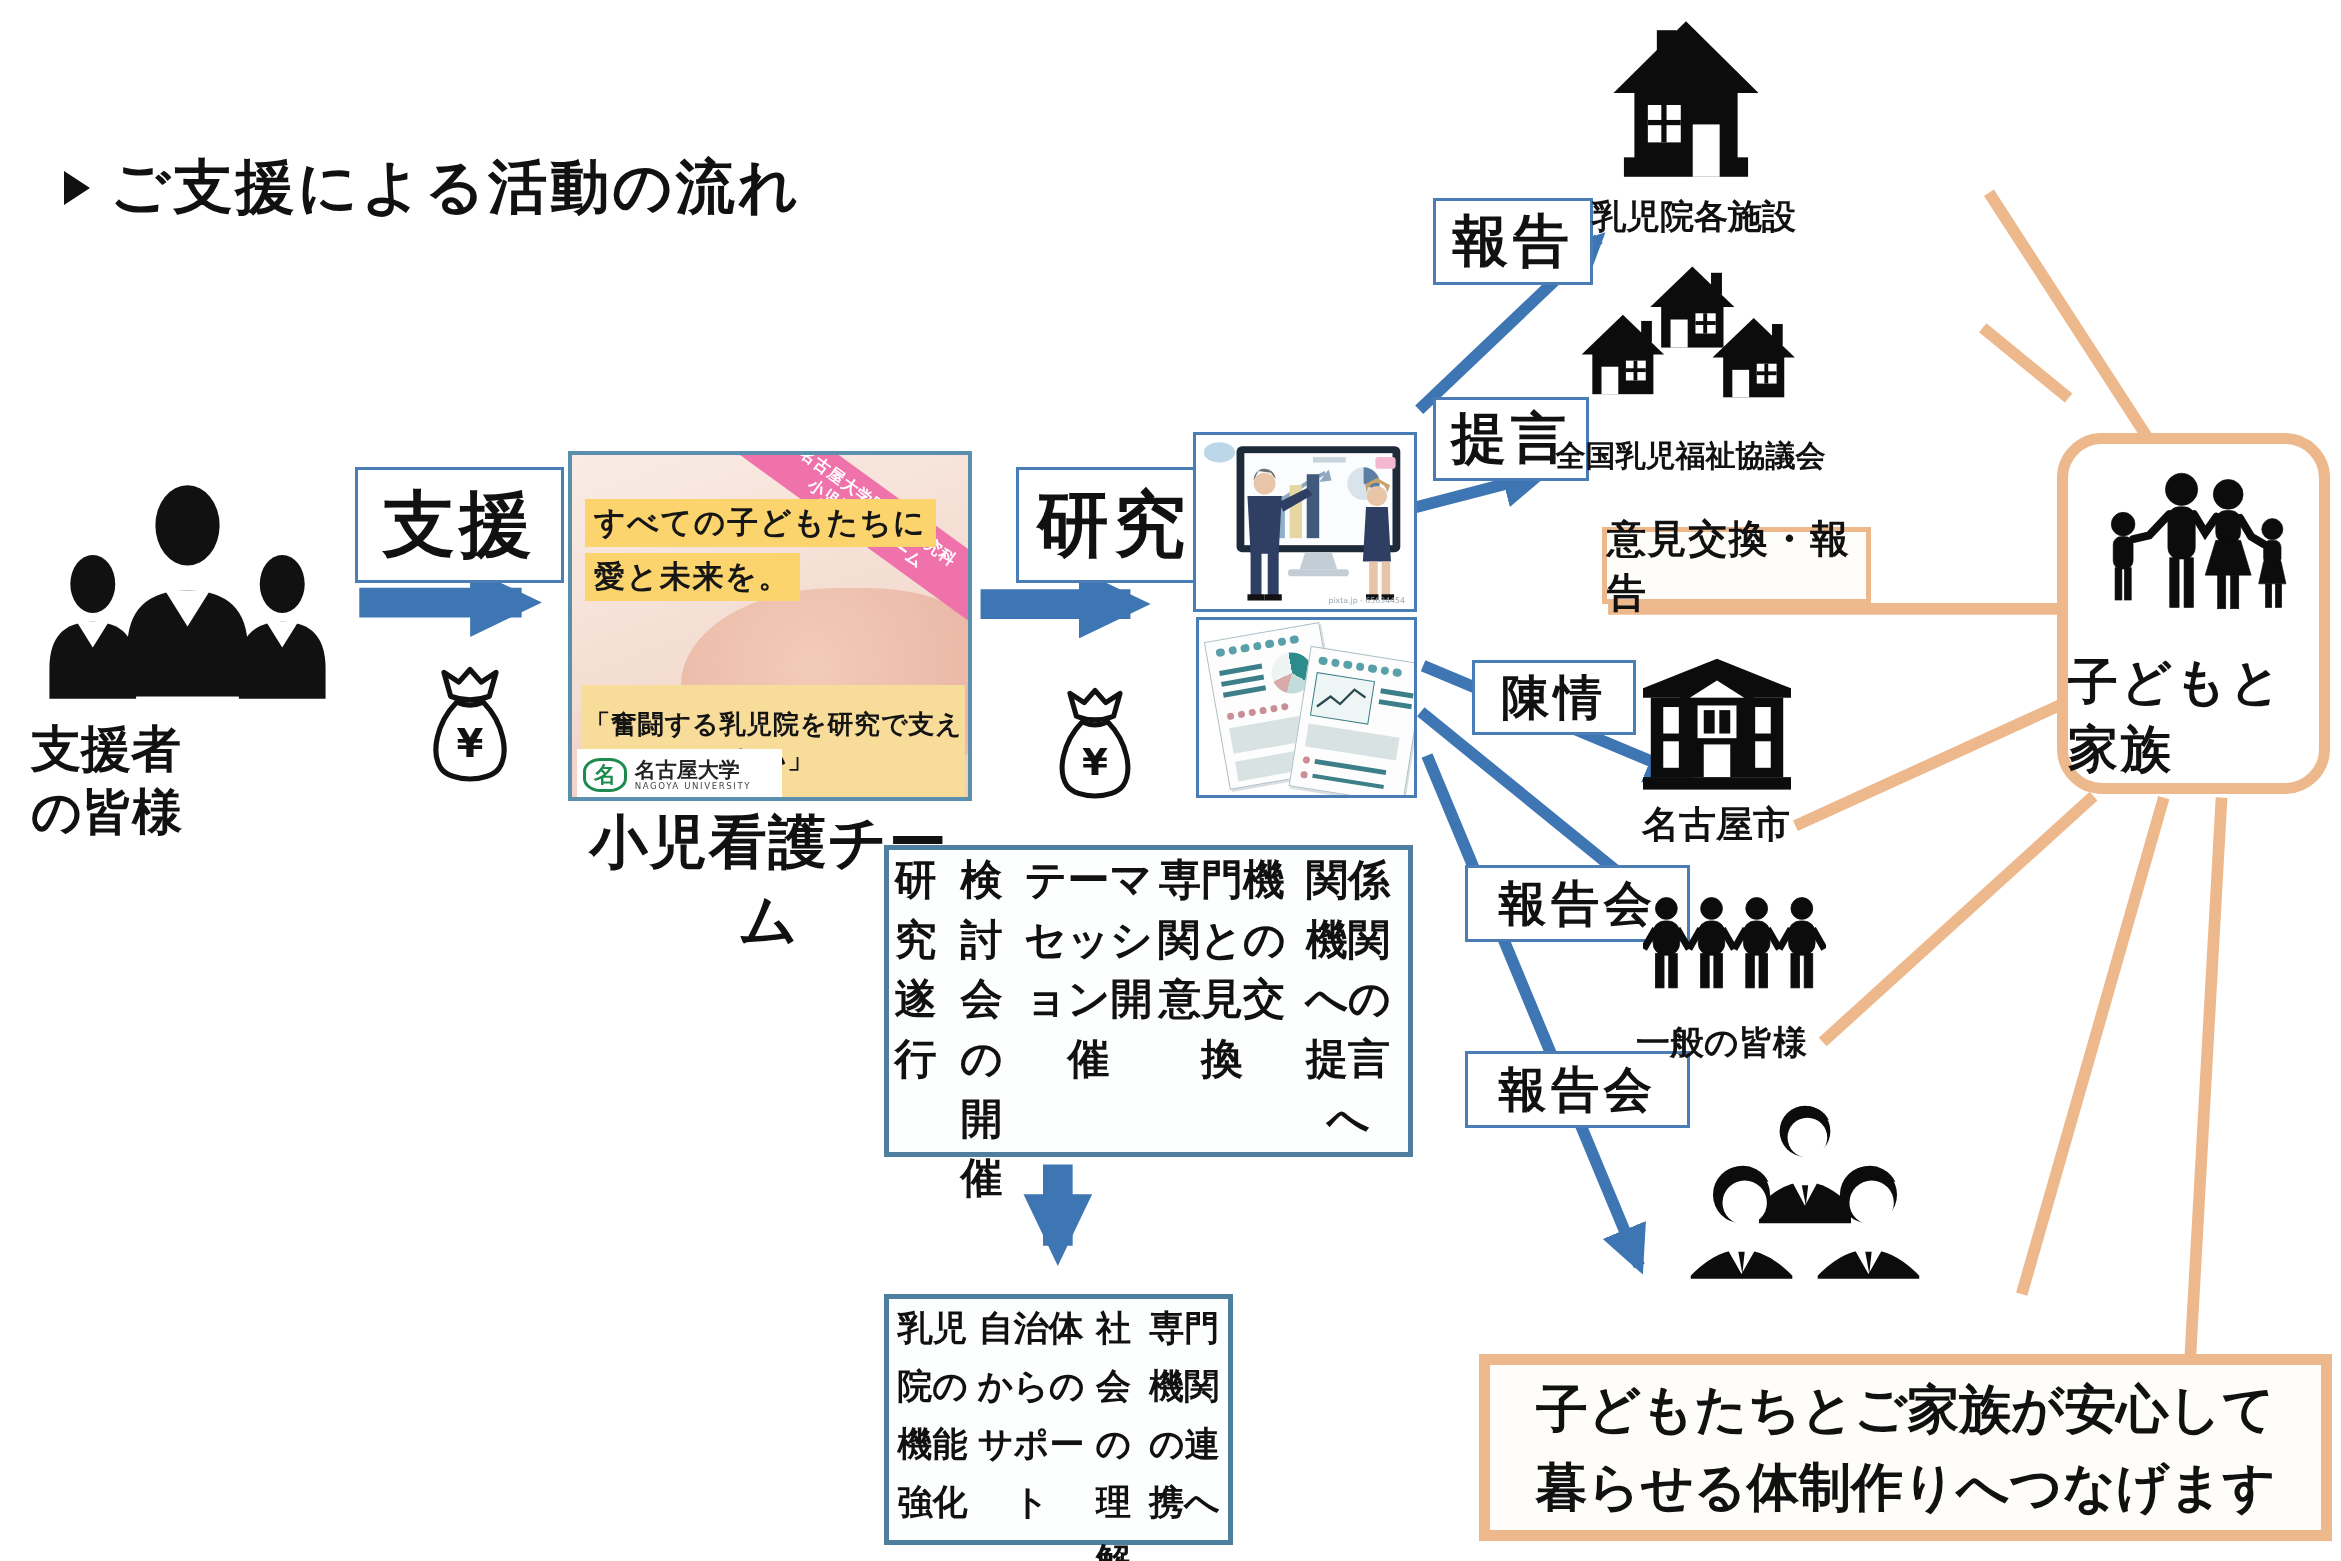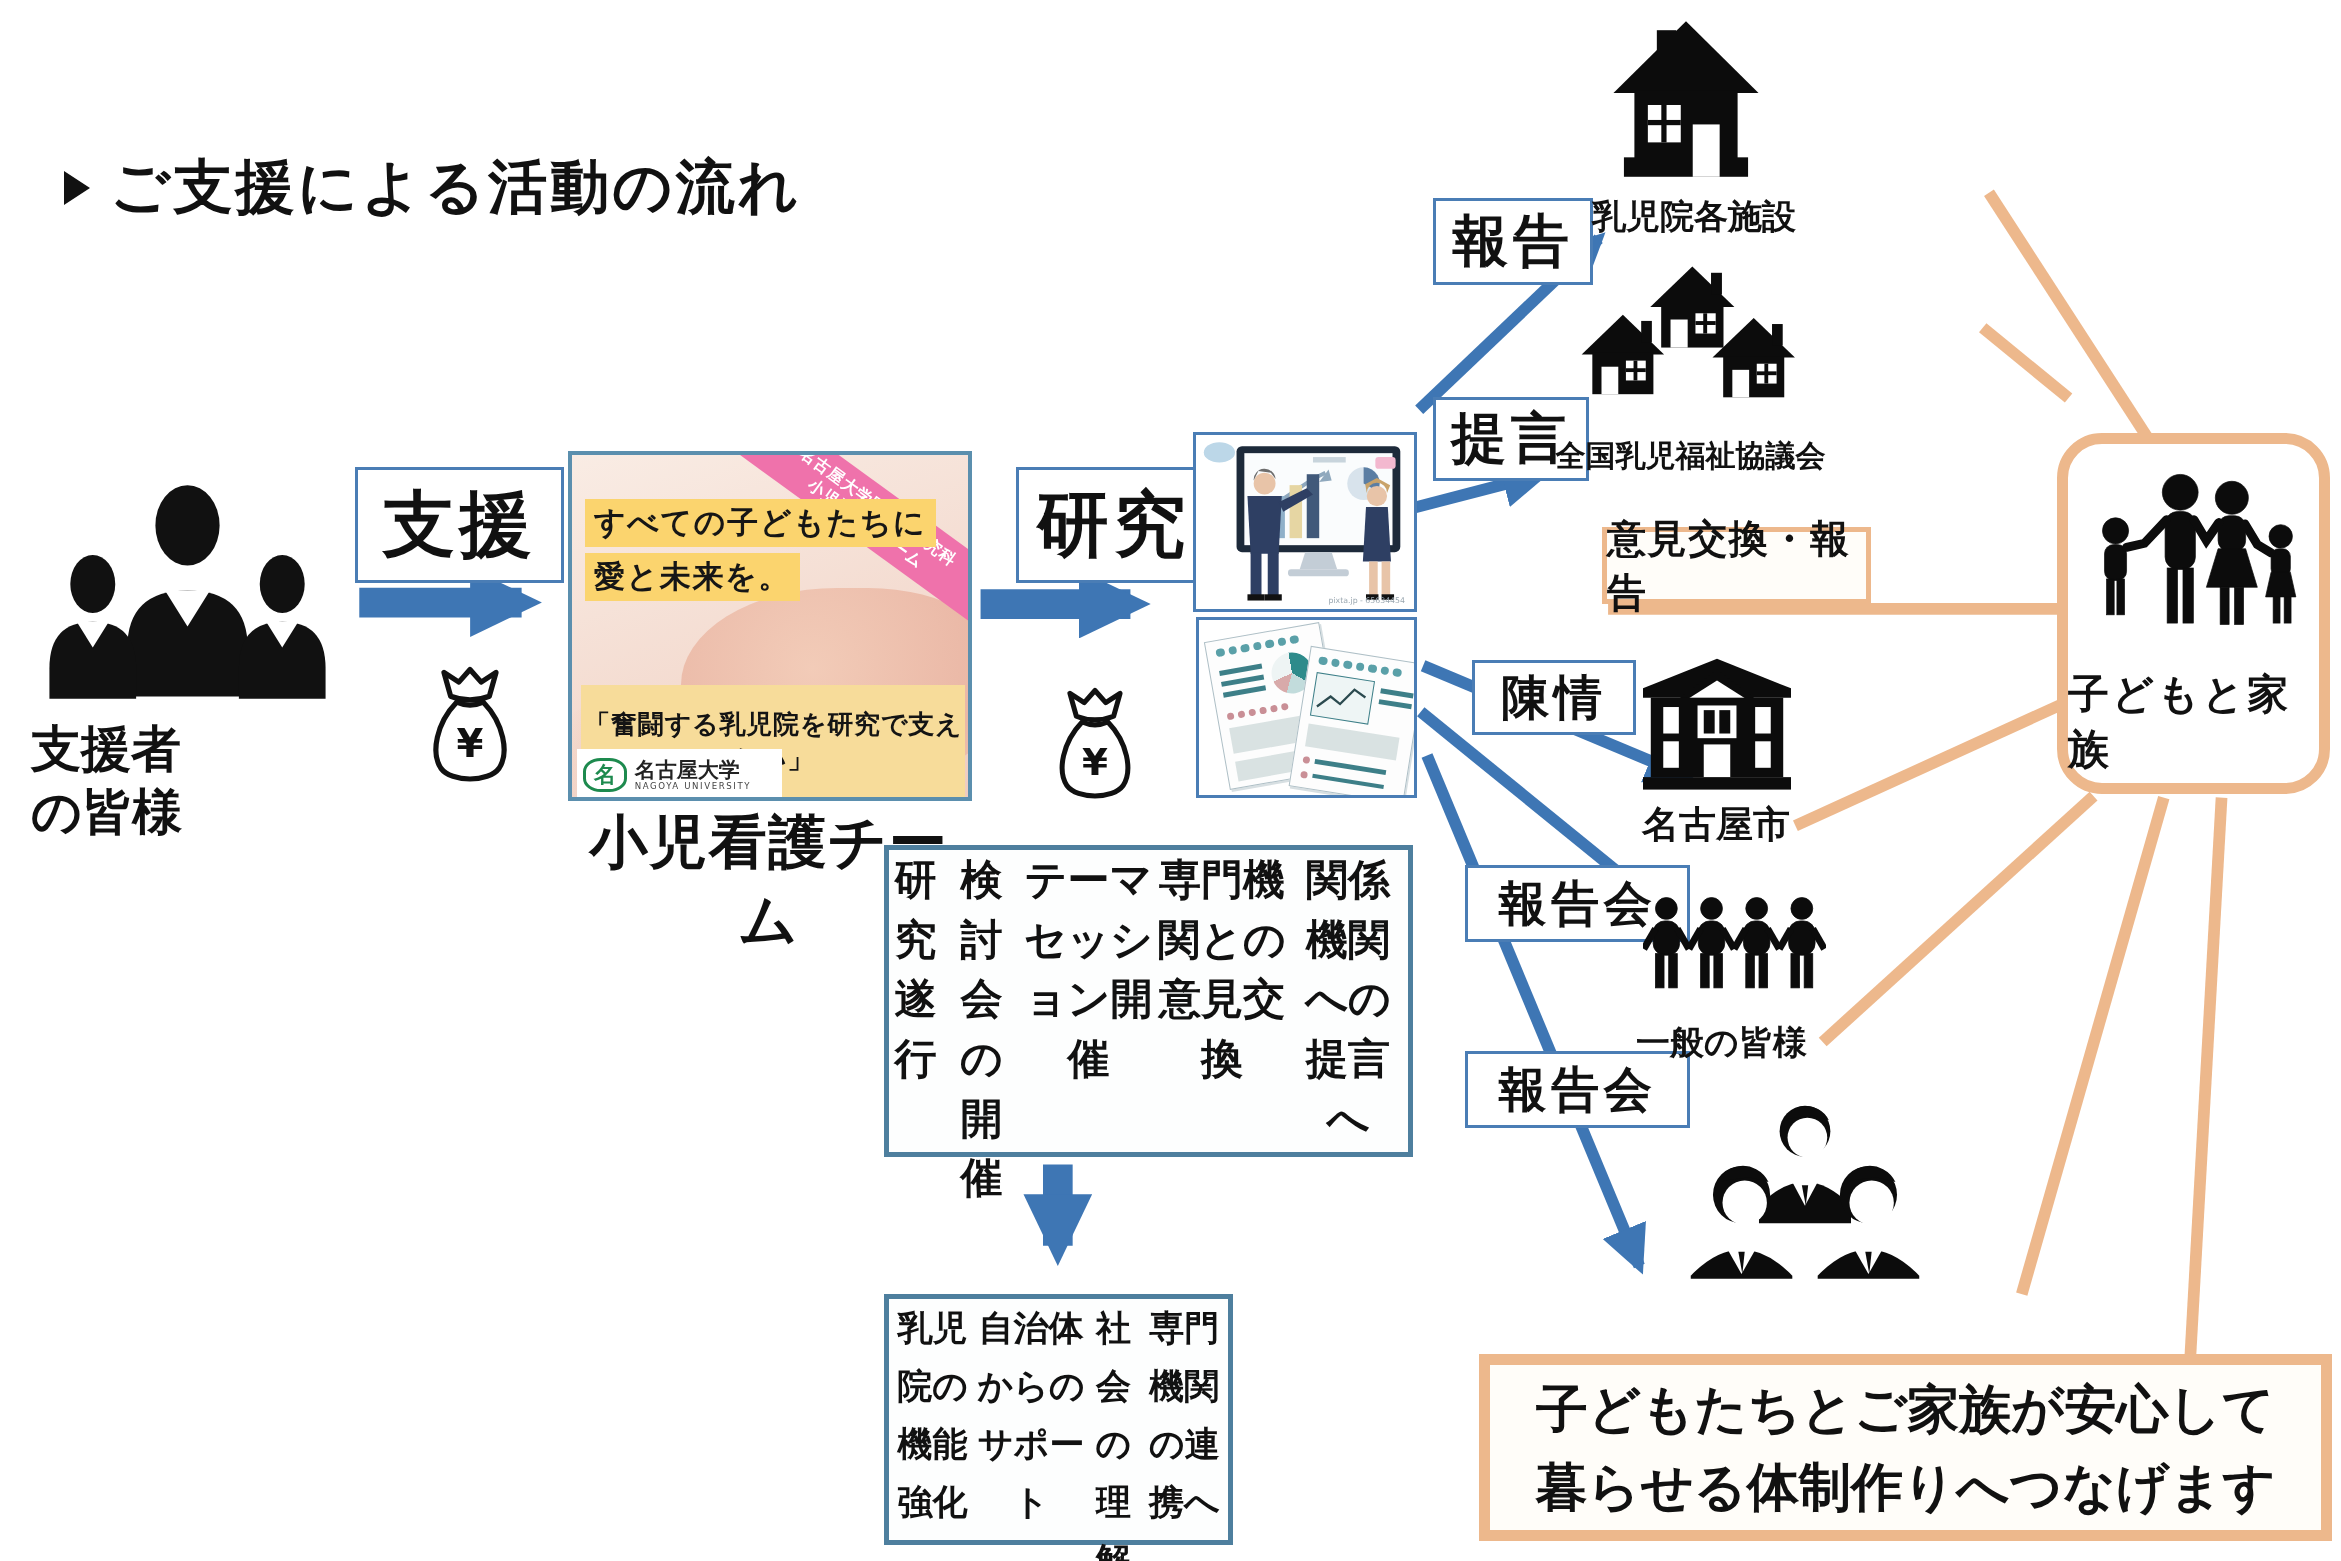--- a/index.html
+++ b/index.html
@@ -397,21 +397,21 @@
         <circle cx="296" cy="100" r="17"></circle>
         <rect x="282" y="118" width="28" height="40" rx="11"></rect>
         <polygon points="282,152 310,152 318,188 274,188"></polygon>
         <rect x="285" y="188" width="10" height="38"></rect>
           <rect x="301" y="188" width="10" height="38"></rect>
         <polyline points="130,76 98,110 72,116" fill="none" stroke-width="13" stroke-linecap="round"></polyline>
         <polyline points="170,76 188,106 206,80" fill="none" stroke-width="13" stroke-linecap="round"></polyline>
         <polyline points="244,82 262,112 282,124" fill="none" stroke-width="13" stroke-linecap="round"></polyline>
       </g>
     </svg>
-    <div style="font-size:41px;font-weight:bold;color:#111;letter-spacing:3.1px;margin-top:20px">子どもと家族</div>
+    <div style="font-size:50px;font-weight:bold;color:#111;letter-spacing:3.1px;margin-top:20px">子どもと家族</div>
   </div>
 
   <div class="abs z2 orange-box goal" style="left:1479px;top:1354px;width:853px;height:187px;font-size:52px">
     <div>子どもたちとご家族が安心して</div>
     <div>暮らせる体制作りへつなげます</div>
   </div>
 
 </div>
 
 

